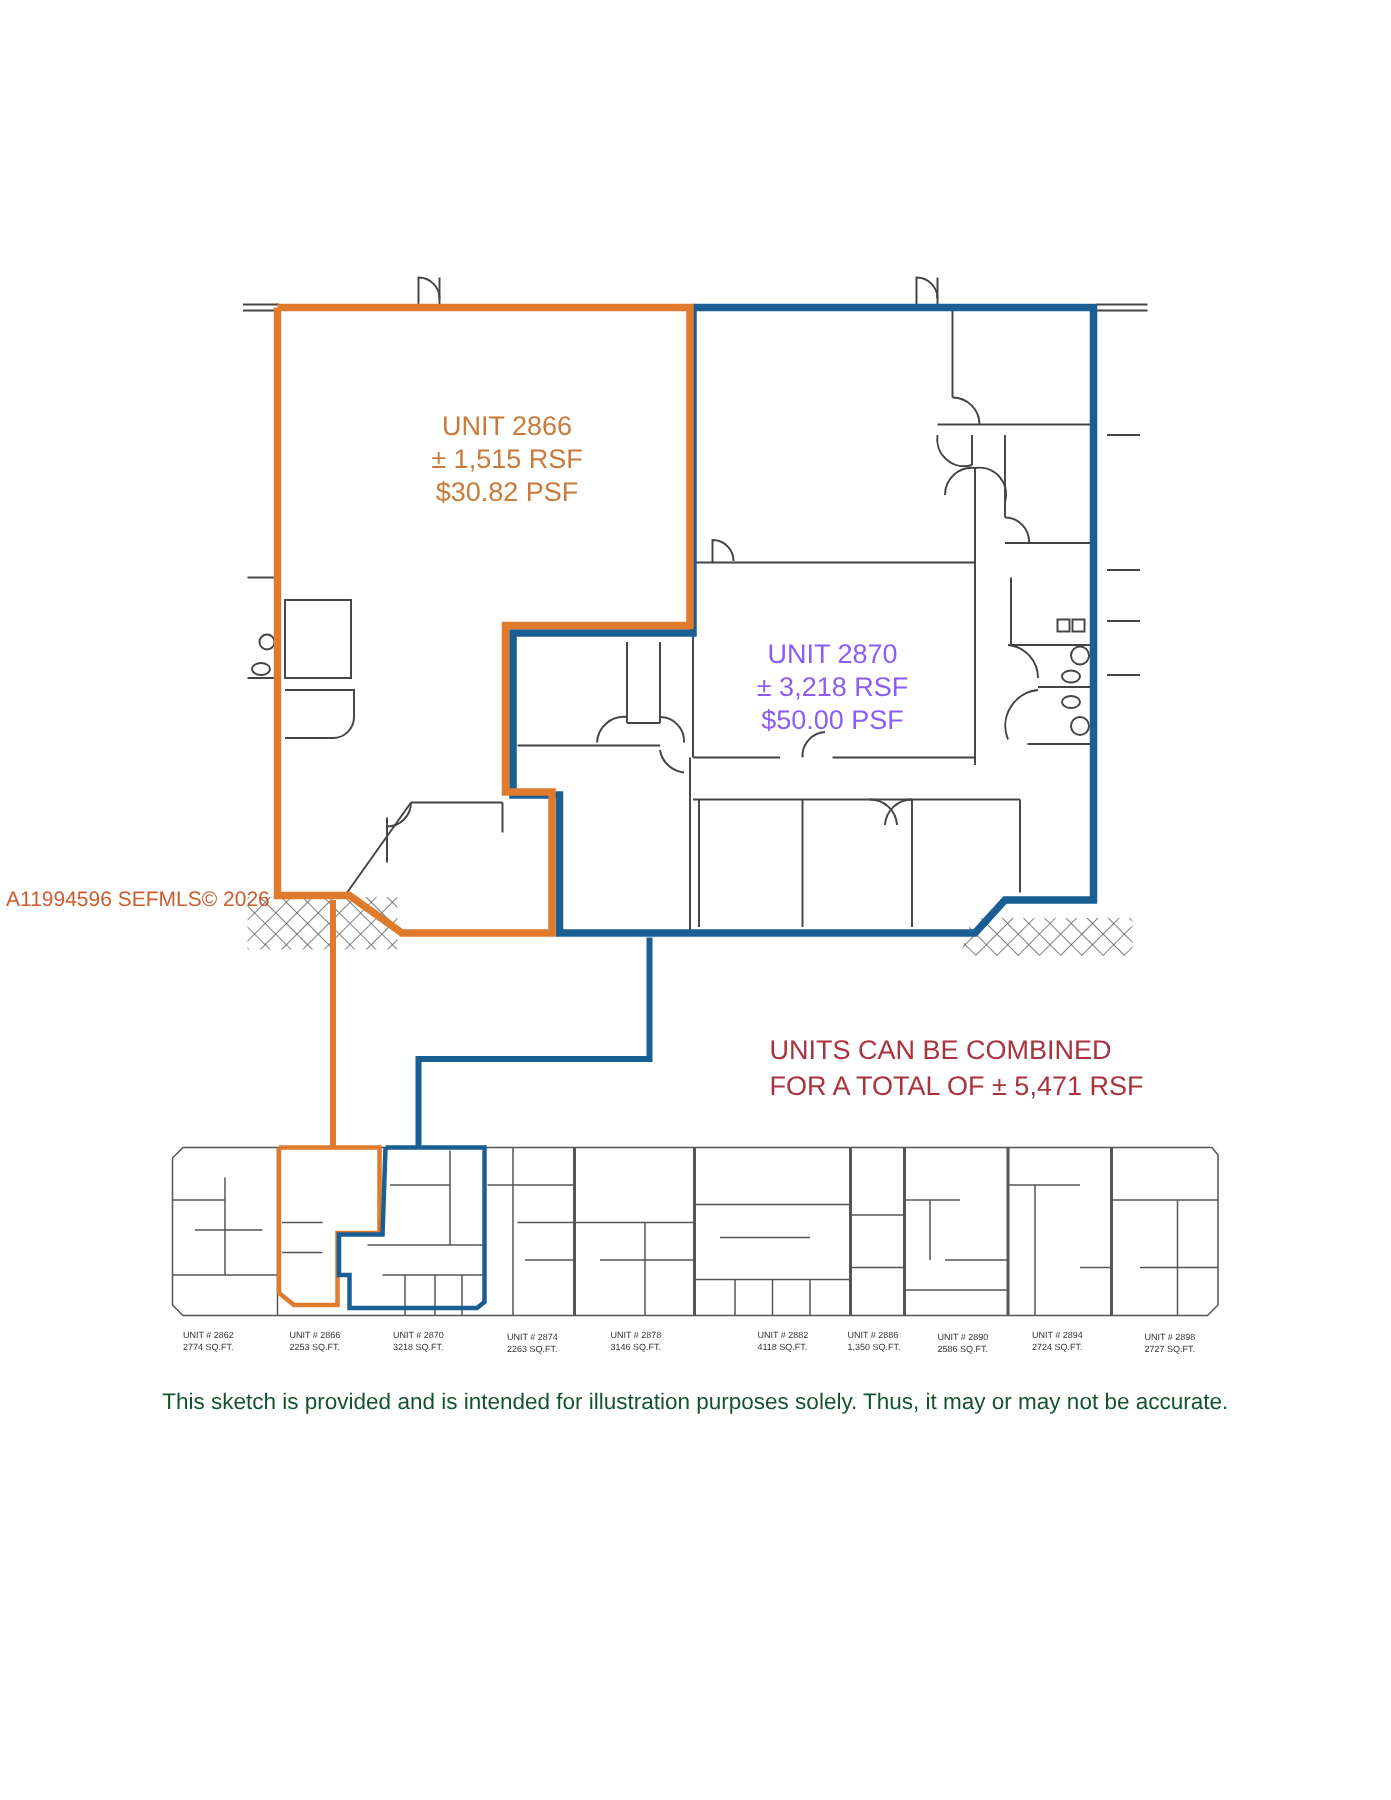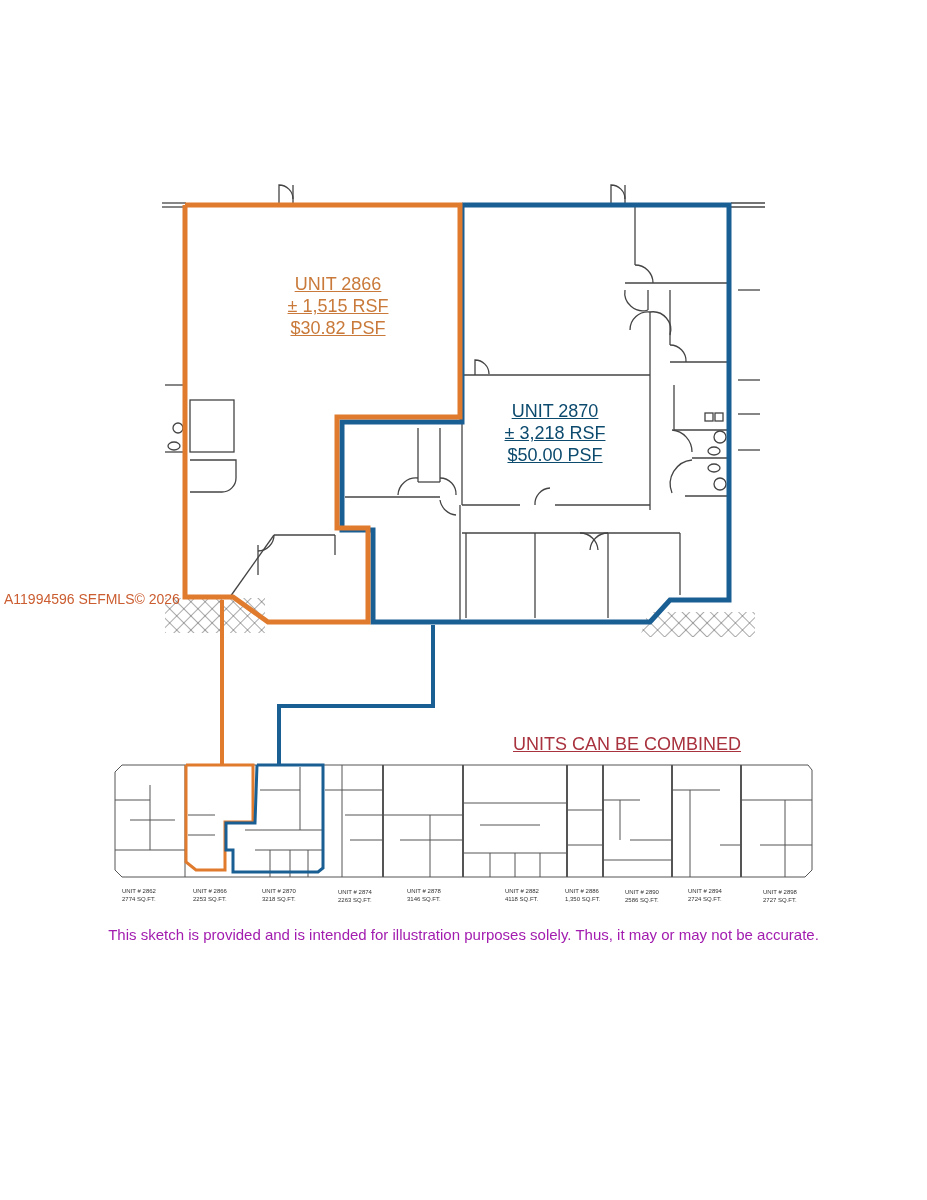--- a/index.html
+++ b/index.html
@@ -1,25 +1,25 @@
 <!DOCTYPE html>
 <html><head>
   <meta charset="utf-8">
   <style>
     html, body { margin: 0; padding: 0; background: #ffffff; }
     body { width: 927px; height: 1200px; position: relative; overflow: hidden;
            font-family: "Liberation Sans", sans-serif; }
     #plan { position: absolute; left: 0; top: 0; width: 927px; height: 1200px; }
-    .label { position: absolute; text-align: center; line-height: 22px; font-size: 18px; text-decoration: underline; }
+    .label { position: absolute; text-align: center; line-height: 22px; font-size: 18px; }
     .orange-text { color: #c97a3a; }
-    .blue-text { color: #0c4a6e; }
+    .blue-text { color: #8b5cf6; margin-top: 25px; }
     .red-text { color: #a8323e; text-align: left; line-height: 24px; font-size: 18px; }
     .watermark { position: absolute; left: 4px; top: 591px; font-size: 14px; color: #c2410c; white-space: nowrap; }
     .disclaimer { position: absolute; left: 0; width: 927px; top: 926px; text-align: center;
-                  font-size: 15px; color: #a21caf; }
+                  font-size: 15px; color: #14532d; }
     .site-label { position: absolute; font-size: 6px; line-height: 8px; color: #333; white-space: nowrap;
                   font-family: "Liberation Sans", sans-serif; }
     .wm-text { opacity: 0.85; }
   </style>
 </head>
 <body>
 
 <svg id="plan" viewBox="0 0 927 1200" xmlns="http://www.w3.org/2000/svg">
   <defs>
     <pattern id="hatch" width="10" height="10" patternUnits="userSpaceOnUse" patternTransform="rotate(45)">
@@ -182,22 +182,23 @@
   <div>± 1,515 RSF</div>
   <div>$30.82 PSF</div>
 </div>
 
 <div class="label blue-text" style="left:465px; top:400px; width:180px;">
   <div>UNIT 2870</div>
   <div>± 3,218 RSF</div>
   <div>$50.00 PSF</div>
 </div>
 
-<div class="label red-text" style="left:513px; top:688px; width:300px;margin-top:44px;">
+<div class="label red-text" style="left:513px; top:688px; width:300px;">
   <div>UNITS CAN BE COMBINED</div>
+  <div>FOR A TOTAL OF ± 5,471 RSF</div>
 </div>
 
 <div class="watermark wm-text">A11994596  SEFMLS© 2026</div>
 
 <div class="site-label" style="left:122px; top:887px;">
   <div>UNIT # 2862</div>
   <div>2774 SQ.FT.</div>
 </div>
 <div class="site-label" style="left:193px; top:887px;">
   <div>UNIT # 2866</div>

